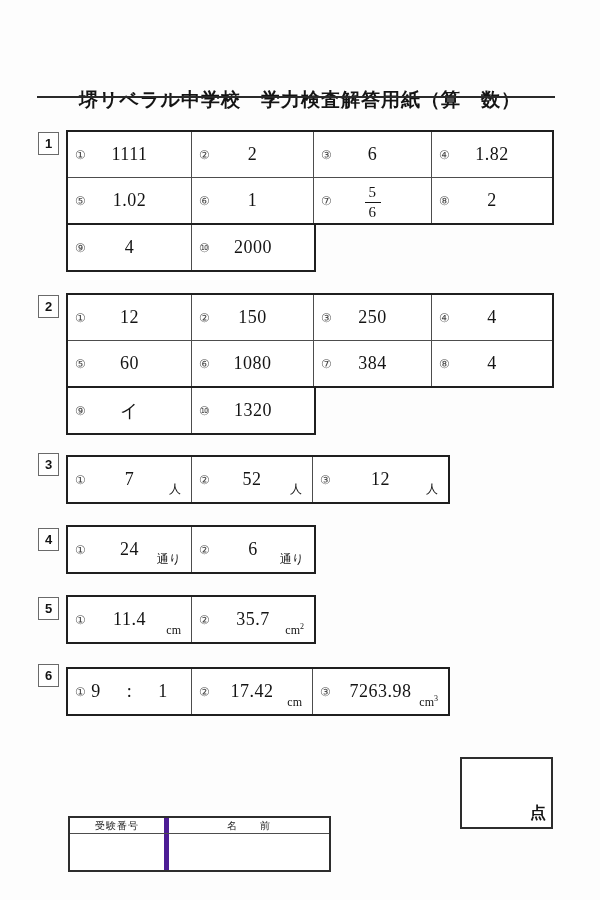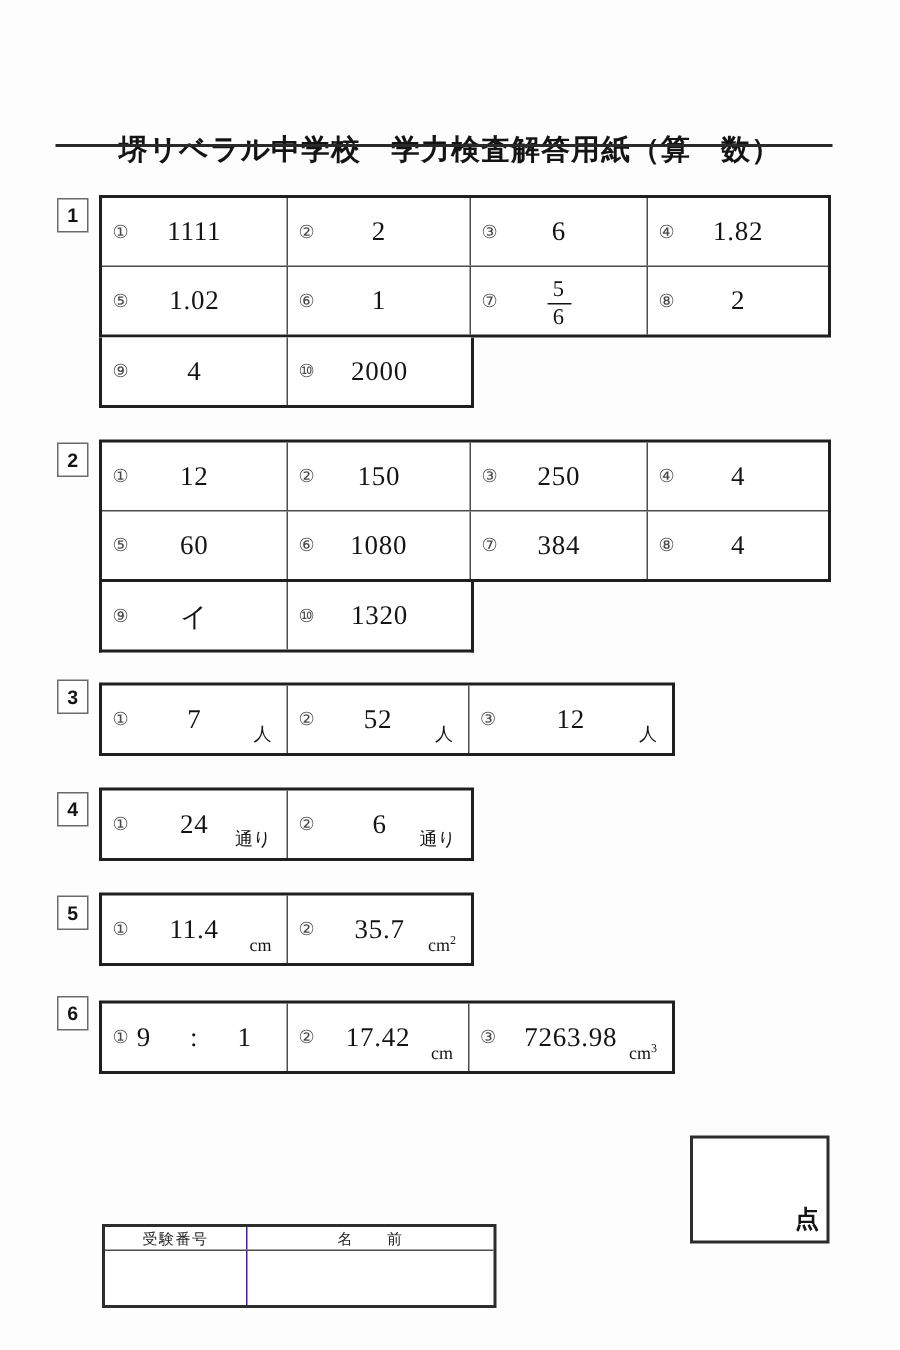--- a/index.html
+++ b/index.html
@@ -48,21 +48,21 @@
   .frac .ftop{border-bottom:1.5px solid #141414;padding:0 4px 1px;}
   .frac .fbot{padding-top:1px;}
 
   
   .id-table{position:absolute;left:68px;top:776px;width:259px;background:#fff;border:2px solid #2d2d2d;box-sizing:content-box;margin-top:40px;}
   .id-row{display:flex;}
   .id-row.hdr{height:15px;border-bottom:1px solid #4d4d4d;}
   .id-row.body{height:36px;}
   .id-cell{box-sizing:border-box;display:flex;align-items:center;justify-content:center;flex:0 0 auto;}
   .id-cell:first-child{width:94px;}
-  .id-cell:last-child{flex:1 1 auto;border-left:1px solid #4c1d95;}
+  .id-cell:last-child{flex:1 1 auto;border-left:5px solid #4c1d95;}
   .id-row.hdr .id-cell{font-size:10px;letter-spacing:1px;color:#222;}
 
   
   .score-box{
     position:absolute;left:460px;top:757px;width:93px;height:72px;background:#fff;
     border:2px solid #2d2d2d;box-sizing:border-box;
   }
   .score-unit{position:absolute;right:5px;bottom:3px;font-size:16px;font-weight:bold;}
 
   

